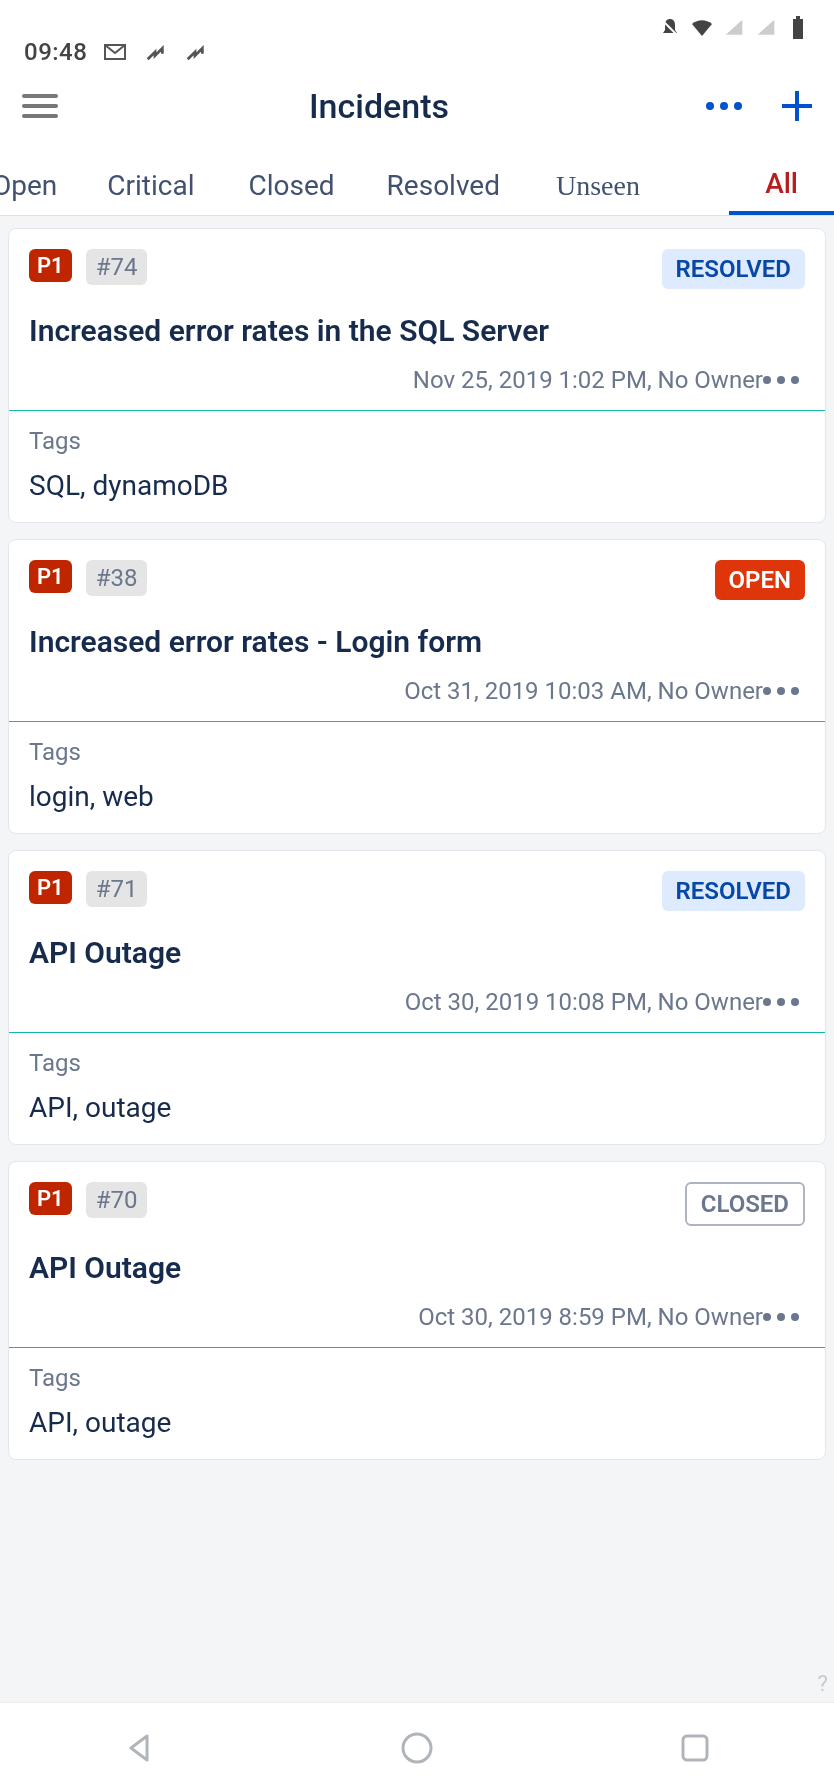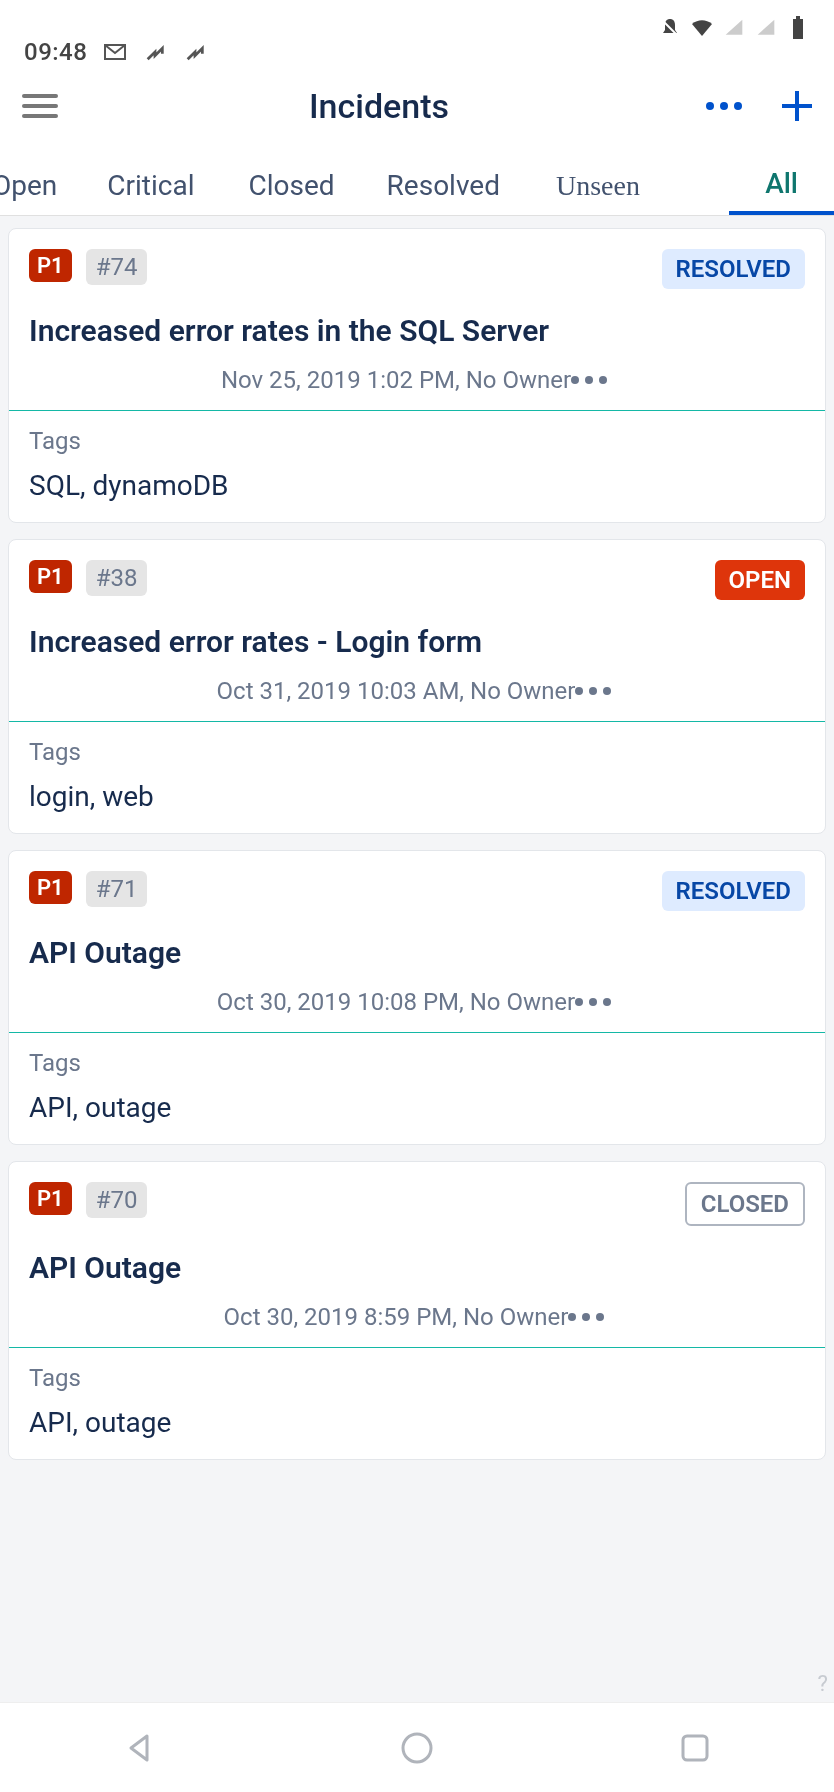--- a/index.html
+++ b/index.html
@@ -72,21 +72,21 @@
       display: flex;
       align-items: center;
       white-space: nowrap;
     }
     .tab.first { margin-left: -30px; }
     .tab:nth-child(2){ padding: 0 28px;}
     .tab:nth-child(3){ padding: 0 26px;}
     .tab:nth-child(4){ padding: 0 26px;}
     .tab:nth-child(5){ padding: 0 30px; font-family: Liberation Serif, serif;}
     .tab.active {
-      color: #0f766e;
+      color: #b91c1c;
       font-weight: 500;
       border-bottom: 4px solid #0052cc;
       padding: 0 36px;
       margin-left: auto;
       margin-right: 0;
     }
 
     .list { padding: 12px 8px 0 8px; }
     .card {
       background: #ffffff;
@@ -121,21 +121,21 @@
     }
     .status.resolved { background: #deebff; color: #0747a6; }
     .status.open { background: #de350b; color: #fff; }
     .status.closed { background: #fff; color: #6b778c; border: 2px solid #aeb5c0; }
     .card-title {
       font-size: 30px;
       font-weight: 600;
       color: #172b4d;
       margin-bottom: 18px;
     }
-    .card-meta-row { display: flex; align-items: center; justify-content: center; }
+    .card-meta-row { display: flex; align-items: center; justify-content: flex-end; }
     .card-meta {
       font-size: 24px;
       color: #6b778c;
     }
     .dots-card { display: flex; gap: 6px; padding-right: 6px; }
     .dots-card span { width: 8px; height: 8px; background: #6b778c; border-radius: 50%; }
     .card-tags {
       border-top: 1px solid #14b8a6;
       padding: 16px 20px 20px 20px;
     }

